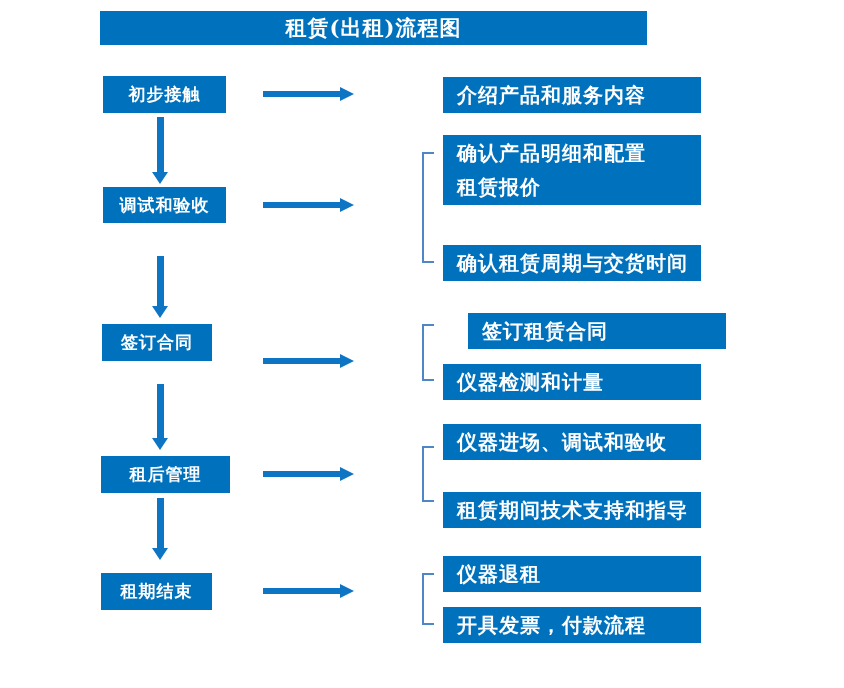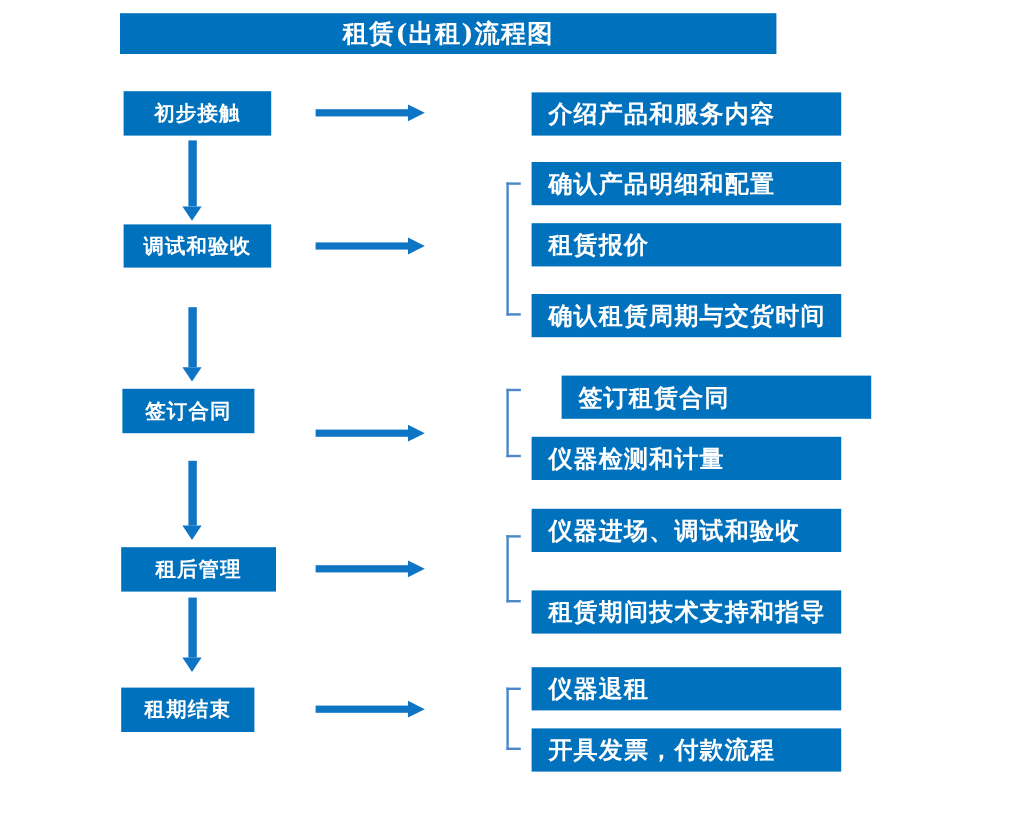--- a/index.html
+++ b/index.html
@@ -92,21 +92,21 @@
   <div class="blue-box title-bar">租赁(出租)流程图</div>
 
   <div class="blue-box stage-box" style="left:103px; top:76px;  width:123px; height:37px;">初步接触</div>
   <div class="blue-box stage-box" style="left:103px; top:187px; width:123px; height:36px;">调试和验收</div>
   <div class="blue-box stage-box" style="left:102px; top:324px; width:110px; height:37px;">签订合同</div>
   <div class="blue-box stage-box" style="left:101px; top:456px; width:129px; height:37px;">租后管理</div>
   <div class="blue-box stage-box" style="left:101px; top:573px; width:111px; height:37px;">租期结束</div>
 
   <div class="blue-box detail-box" style="top:77px;">介绍产品和服务内容</div>
   <div class="blue-box detail-box" style="top:135px;">确认产品明细和配置</div>
-  <div class="blue-box detail-box" style="top:186px;">租赁报价</div>
+  <div class="blue-box detail-box" style="top:169px;">租赁报价</div>
   <div class="blue-box detail-box" style="top:245px;">确认租赁周期与交货时间</div>
   <div class="blue-box detail-box" style="top:313px;margin-left:25px;">签订租赁合同</div>
   <div class="blue-box detail-box" style="top:364px;">仪器检测和计量</div>
   <div class="blue-box detail-box" style="top:424px;">仪器进场、调试和验收</div>
   <div class="blue-box detail-box" style="top:492px;">租赁期间技术支持和指导</div>
   <div class="blue-box detail-box" style="top:556px;">仪器退租</div>
   <div class="blue-box detail-box" style="top:607px;">开具发票，付款流程</div>
 
   <div class="h-arrow" style="left:263px; top:87px;">
     <div class="shaft"></div>

